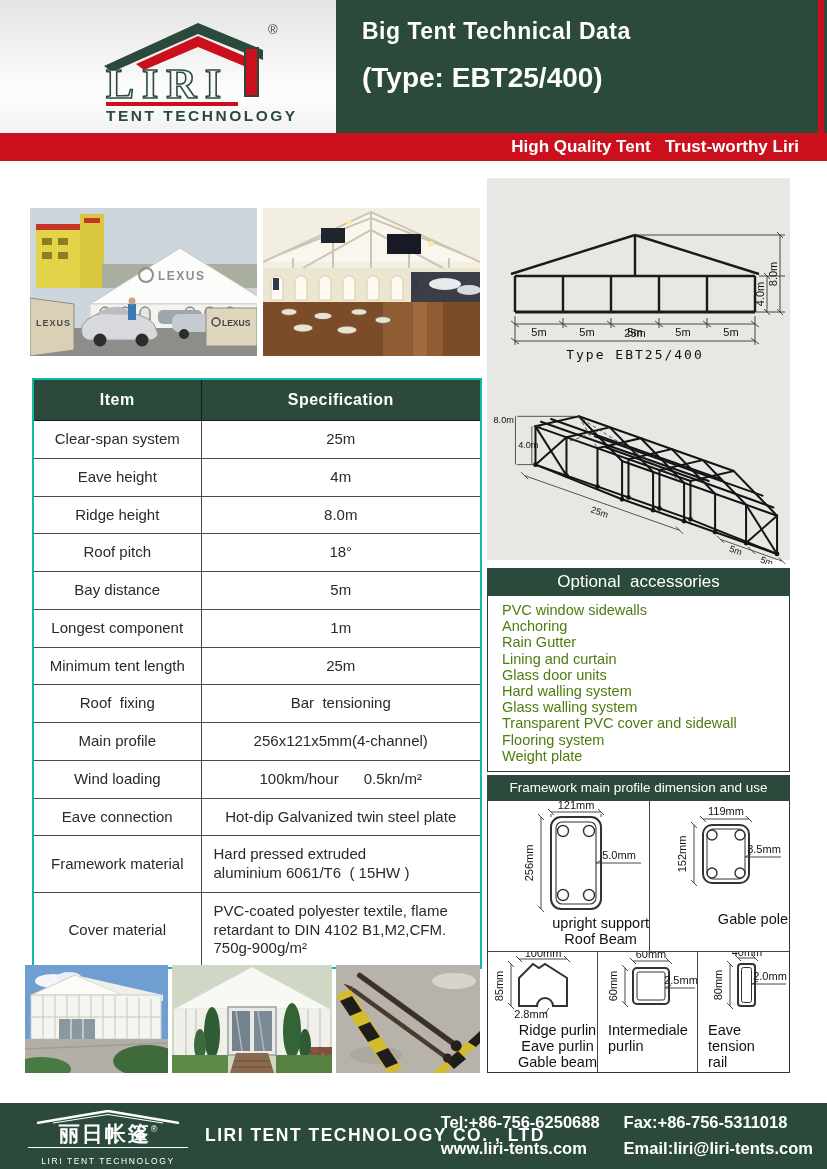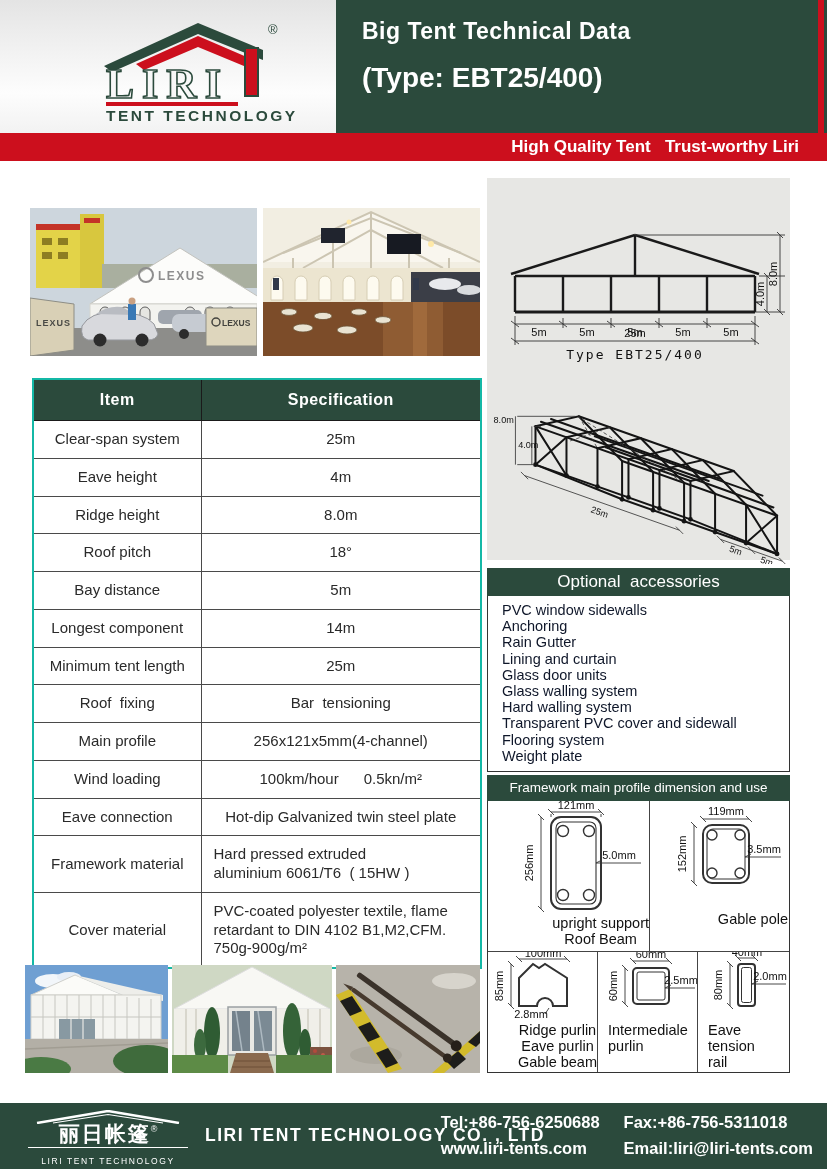--- a/index.html
+++ b/index.html
@@ -40,21 +40,21 @@
 
   
   .gray-panel{position:absolute;left:487px;top:178px;width:303px;height:382px;background:#e7e7e4;}
 
   
   .accessories{position:absolute;left:487px;top:568px;width:303px;}
   .acc-head{height:28px;background:#2b4a3c;color:#fff;text-align:center;
             font-size:17px;line-height:28px;}
   .acc-body{border:1.5px solid #333;border-top:none;background:#fff;
             padding:6px 4px 7px 14px;}
-  .acc-body ul{margin:0;padding:0;list-style:none;font-size:14.5px;line-height:16.2px;color:#0f172a;}
+  .acc-body ul{margin:0;padding:0;list-style:none;font-size:14.5px;line-height:16.2px;color:#4d7c0f;}
 
   
   .framework{position:absolute;left:487px;top:775px;width:303px;}
   .fw-head{height:26px;background:#2b4a3c;color:#fff;text-align:center;
            font-size:13.5px;line-height:26px;}
   .fw-body{border:1.5px solid #333;border-top:none;background:#fff;}
   .fw-row{display:flex;}
   .fw-cell{box-sizing:border-box;border-right:1px solid #444;display:flex;
            flex-direction:column;align-items:flex-end;justify-content:flex-start;}
   .fw-cell:last-child{border-right:none;}
@@ -356,21 +356,21 @@
     <tr>
           <td class="pre">Roof pitch</td>
           <td class="pre">18°</td>
         </tr>
     <tr>
           <td class="pre">Bay distance</td>
           <td class="pre">5m</td>
         </tr>
     <tr>
           <td class="pre">Longest component</td>
-          <td class="pre">14m</td>
+          <td class="pre">1m</td>
         </tr>
     <tr>
           <td class="pre">Minimum tent length</td>
           <td class="pre">25m</td>
         </tr>
     <tr>
           <td class="pre">Roof  fixing</td>
           <td class="pre">Bar  tensioning</td>
         </tr>
     <tr>
@@ -401,22 +401,22 @@
 
   <div class="accessories">
     <div class="acc-head pre">Optional  accessories</div>
     <div class="acc-body">
       <ul>
         <li>PVC window sidewalls</li>
         <li>Anchoring</li>
         <li>Rain Gutter</li>
         <li>Lining and curtain</li>
         <li>Glass door units</li>
+        <li>Hard walling system</li>
         <li>Glass walling system</li>
-        <li>Hard walling system</li>
         <li>Transparent PVC cover and sidewall</li>
         <li>Flooring system</li>
         <li>Weight plate</li>
       </ul>
     </div>
   </div>
 
   <div class="framework">
     <div class="fw-head">Framework main profile dimension and use</div>
     <div class="fw-body">

